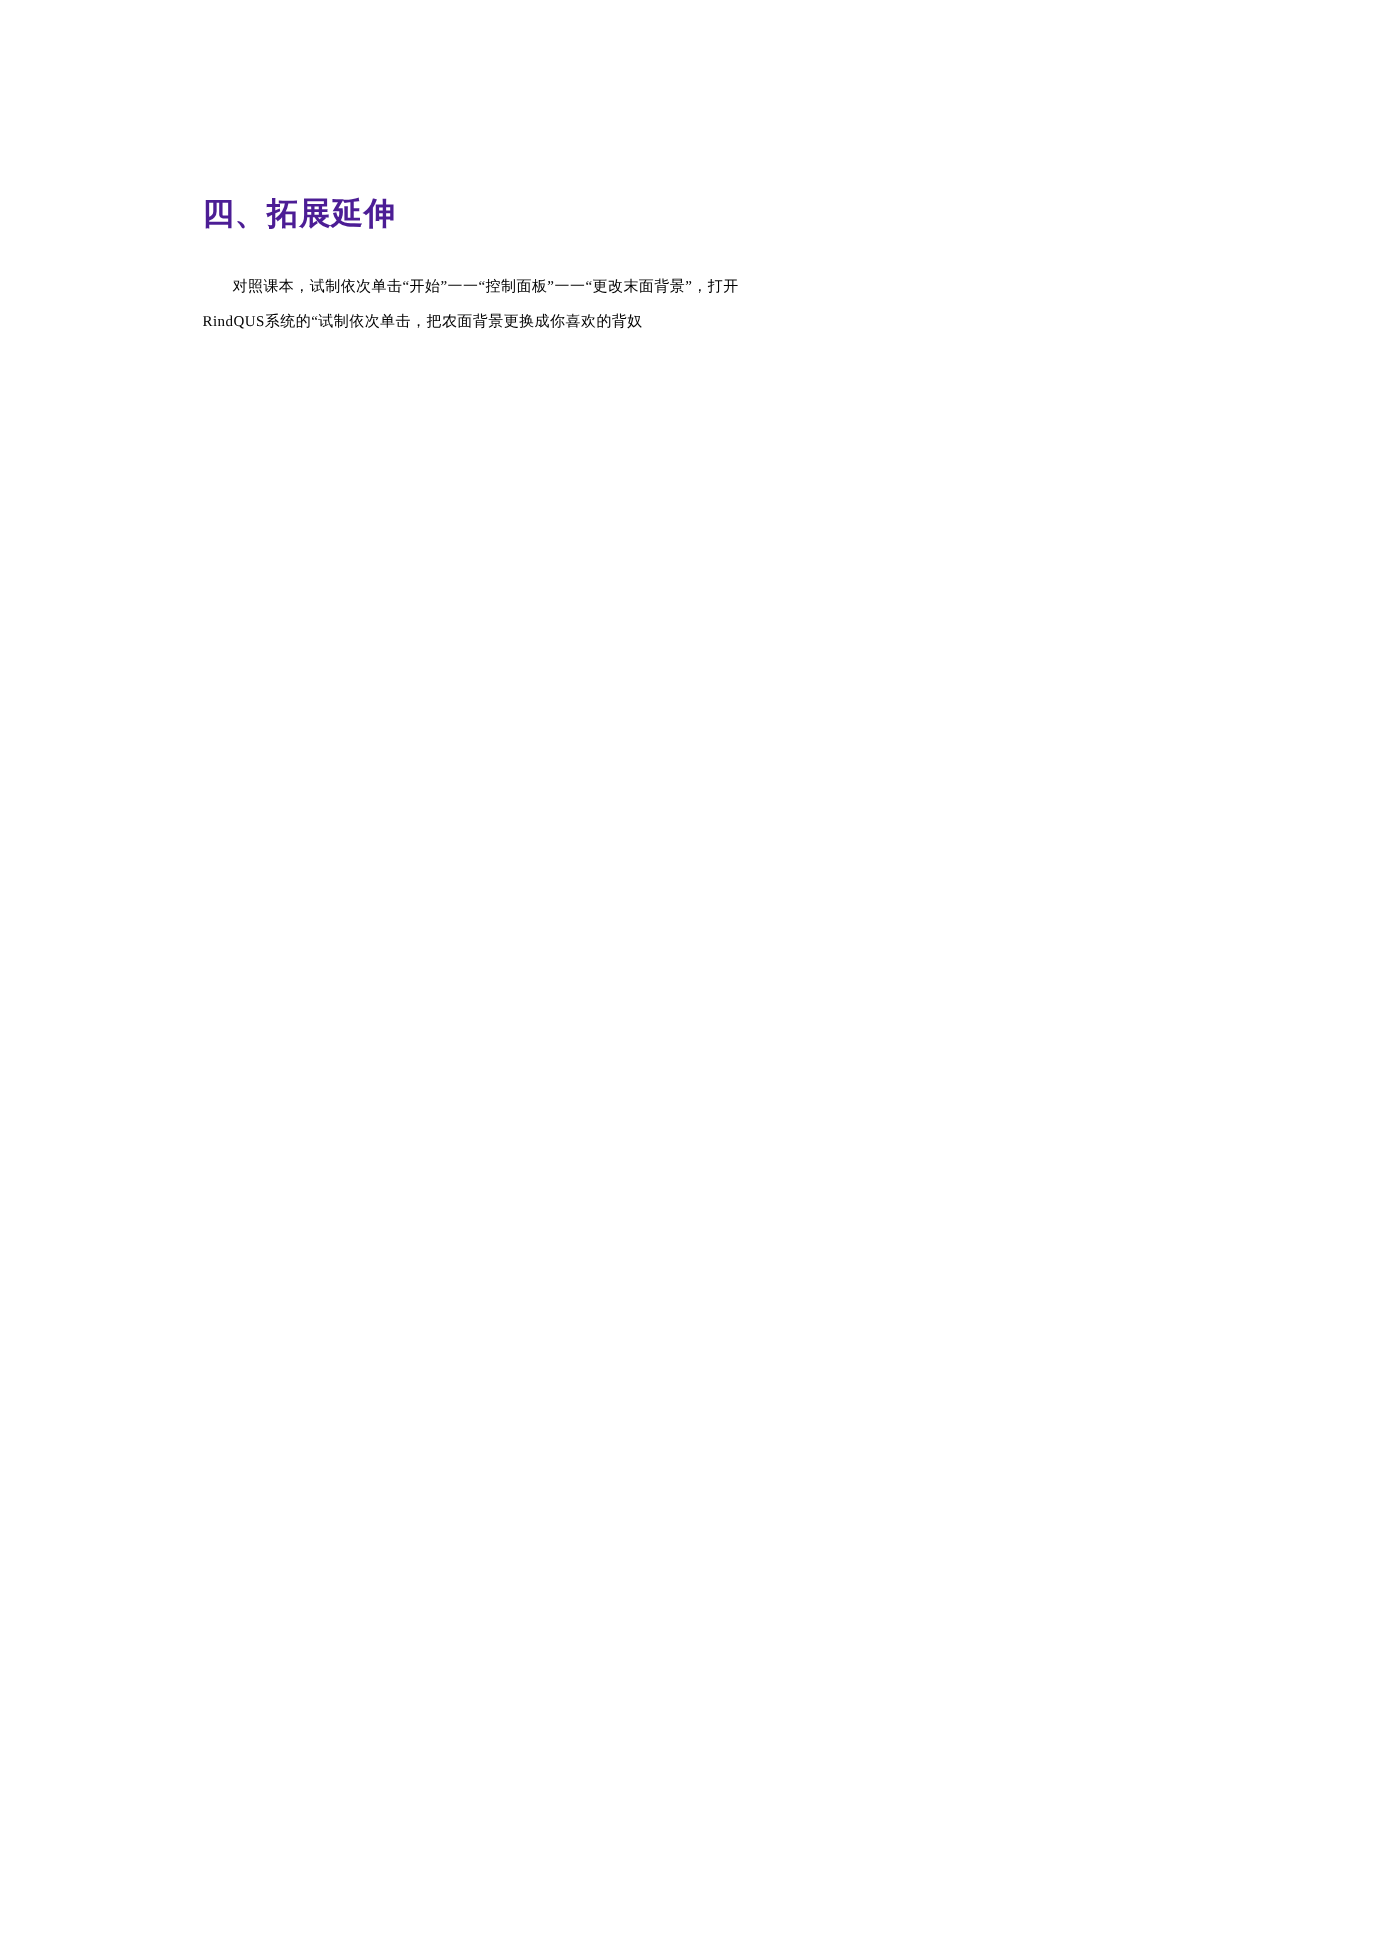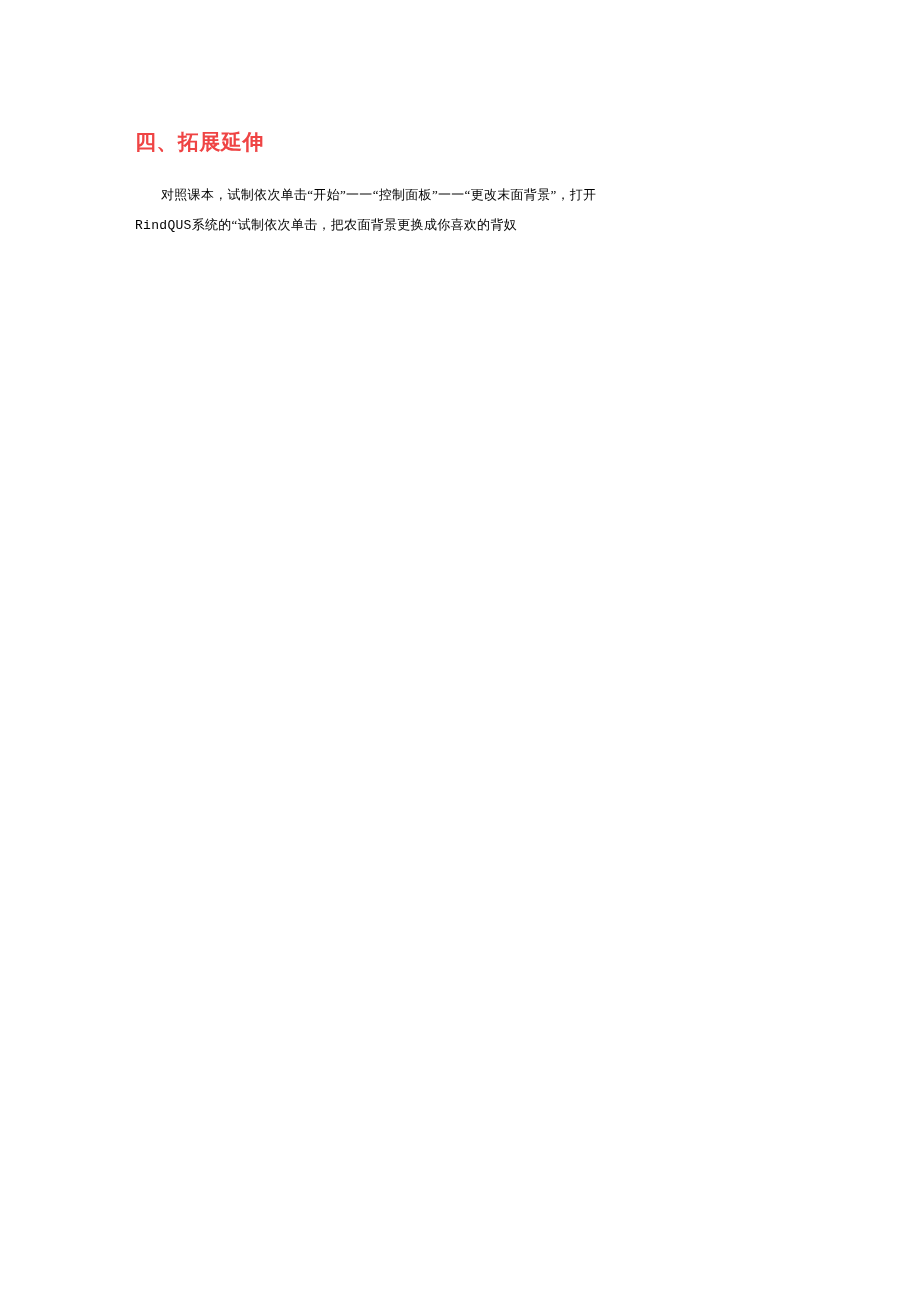--- a/index.html
+++ b/index.html
@@ -14,37 +14,37 @@
       font-family: "SimSun", "宋体", serif;
       position: relative;
     }
     .page {
       padding: 128px 135px 0 135px;
     }
     .heading {
       font-family: Liberation Serif, serif;
       font-size: 21px;
       font-weight: bold;
-      color: #ef4444;
+      color: #4c1d95;
       margin-bottom: 24px;
       letter-spacing: 0.5px;
     }
     .paragraph {
-      font-size: 13px;
+      font-size: 10px;
       color: #000000;
       line-height: 2.3;
       text-align: justify;
       text-indent: 2em;
       letter-spacing: 0.3px;
     }
     .para-continued {
       text-indent: 0;
     }
     .latin {
-      font-family: Liberation Mono, monospace;
+      font-family: Liberation Serif, serif;
     }
   </style>
 </head>
 <body>
 
 <div class="page">
   <h2 class="heading">四、拓展延伸</h2>
   <p class="paragraph">对照课本，试制依次单击“开始”一一“控制面板”一一“更改末面背景”，打开</p>
   <p class="paragraph para-continued"><span class="latin">RindQUS</span><span>系统的“试制依次单击，把农面背景更换成你喜欢的背奴</span></p>
 </div>

